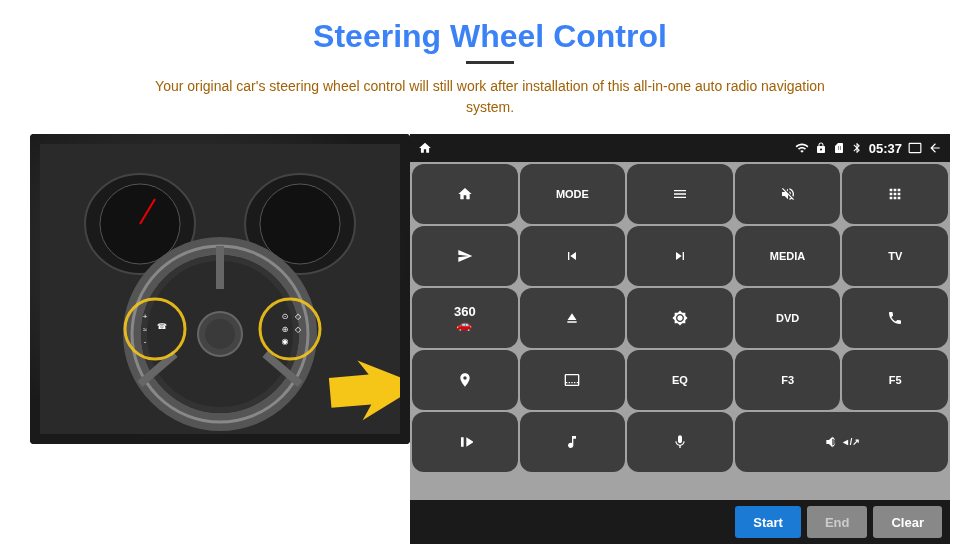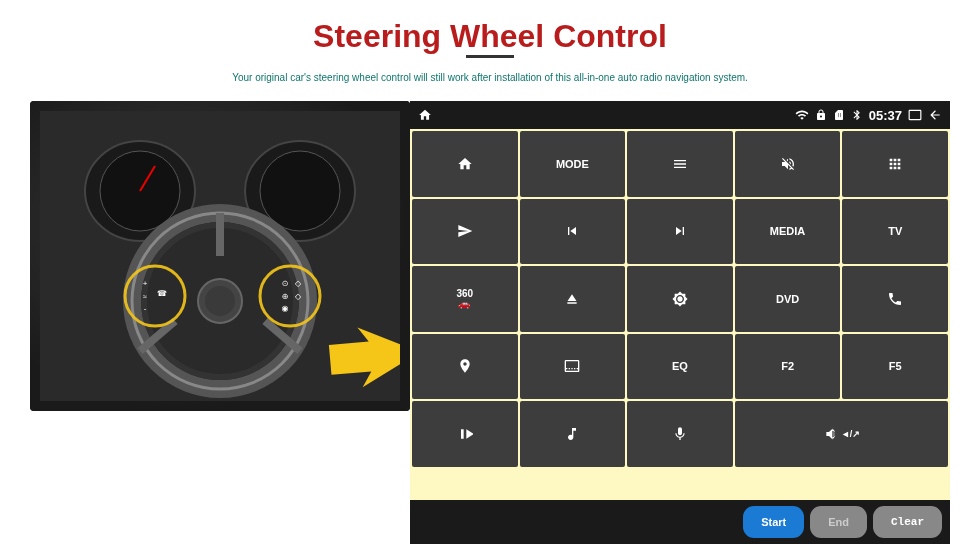--- a/index.html
+++ b/index.html
@@ -16,34 +16,35 @@
       height: 544px;
       display: flex;
       flex-direction: column;
       align-items: center;
       padding: 18px 30px 0;
     }
 
     .title {
       font-size: 32px;
       font-weight: 900;
-      color: #b91c1c;
+      color: #3b82f6;
       text-align: center;
+      margin-bottom: 6px;
     }
 
     .title-divider {
       width: 48px;
       height: 3px;
       background: #333;
       margin: 0 auto 12px;
     }
 
     .subtitle {
-      font-size: 10px;
-      color: #0f766e;
+      font-size: 14px;
+      color: #a16207;
       text-align: center;
       max-width: 700px;
       line-height: 1.5;
       margin-bottom: 16px;
     }
 
     .content-area {
       display: flex;
       width: 100%;
       gap: 0;
@@ -73,21 +74,21 @@
       position: absolute;
       top: 10px;
       left: 10px;
       width: 360px;
       height: 290px;
     }
 
     
     .control-panel {
       flex: 1;
-      background: #fef9c3;
+      background: #a3a3a3;
       display: flex;
       flex-direction: column;
     }
 
     
     .status-bar {
       background: #1a1a1a;
       height: 28px;
       display: flex;
       align-items: center;
@@ -121,21 +122,21 @@
       background: #3d3d3d;
       color: #fff;
       border: none;
       display: flex;
       align-items: center;
       justify-content: center;
       font-size: 11px;
       font-weight: bold;
       cursor: pointer;
       min-height: 36px;
-      border-radius: 2px;
+      border-radius: 12px;
       gap: 2px;
     }
 
     .ctrl-btn svg {
       width: 16px;
       height: 16px;
       fill: white;
     }
 
     
@@ -146,40 +147,39 @@
       align-items: center;
       justify-content: flex-end;
       padding: 0 8px;
       gap: 6px;
     }
 
     .action-btn {
       height: 32px;
       padding: 0 18px;
       border: none;
-      border-radius: 11px;
-      font-size: 11px;
+      border-radius: 3px;
+      font-size: 13px;
       font-weight: bold;
       cursor: pointer;
     }
 
     .btn-start {
       background: #1a7ad4;
       color: #fff;
     }
 
     .btn-end {
       background: #888;
       color: #ccc;
     }
 
     .btn-clear {
       background: #888;
       color: #fff;
-      font-family: Liberation Mono, monospace;
     }
 
     
     .span-2 {
       grid-column: span 2;
     }
   </style>
 </head>
 <body>
 
@@ -308,21 +308,21 @@
         </button>
         <button class="ctrl-btn">
           <svg viewBox="0 0 24 24">
               <path d="M6 18l8.5-6L6 6v12zM16 6v12h2V6h-2z"></path>
             </svg>
         </button>
         <button class="ctrl-btn">MEDIA</button>
         <button class="ctrl-btn">TV</button>
 
         <button class="ctrl-btn">
-          <span style="font-size:10px;line-height:1">360<br>🚗</span>
+          <span style="font-size:13px;line-height:1">360<br>🚗</span>
         </button>
         <button class="ctrl-btn">
           <svg viewBox="0 0 24 24">
               <path d="M5 17h14v2H5zm7-12L5.33 15h13.34z"></path>
             </svg>
         </button>
         <button class="ctrl-btn">
           <svg viewBox="0 0 24 24">
               <path d="M20 8.69V4h-4.69L12 .69 8.69 4H4v4.69L.69 12 4 15.31V20h4.69L12 23.31 15.31 20H20v-4.69L23.31 12 20 8.69zM12 18c-3.31 0-6-2.69-6-6s2.69-6 6-6 6 2.69 6 6-2.69 6-6 6zm0-10c-2.21 0-4 1.79-4 4s1.79 4 4 4 4-1.79 4-4-1.79-4-4-4z"></path>
             </svg>
@@ -339,21 +339,21 @@
               <path d="M12 2C8.13 2 5 5.13 5 9c0 5.25 7 13 7 13s7-7.75 7-13c0-3.87-3.13-7-7-7zm0 9.5c-1.38 0-2.5-1.12-2.5-2.5s1.12-2.5 2.5-2.5 2.5 1.12 2.5 2.5-1.12 2.5-2.5 2.5z"></path>
             </svg>
         </button>
         <button class="ctrl-btn">
           <svg viewBox="0 0 24 24">
               <path d="M21 3H3c-1.1 0-2 .9-2 2v14c0 1.1.9 2 2 2h18c1.1 0 2-.9 2-2V5c0-1.1-.9-2-2-2zm0 16H3V5h18v14zM7 15h2v2H7zm-4 0h2v2H3zm8 0h2v2h-2zm4 0h2v2h-2zm4 0h2v2h-2z"></path>
             </svg>
         </button>
         <button class="ctrl-btn">EQ</button>
 
-        <button class="ctrl-btn">F2</button>
+        <button class="ctrl-btn">F3</button>
         <button class="ctrl-btn">F5</button>
         <button class="ctrl-btn">
           <svg viewBox="0 0 24 24">
               <path d="M6 19h4V5H6v14zm8-14v14l11-7-11-7z"></path>
             </svg>
         </button>
 
         <button class="ctrl-btn">
           <svg viewBox="0 0 24 24">
               <path d="M12 3v10.55c-.59-.34-1.27-.55-2-.55-2.21 0-4 1.79-4 4s1.79 4 4 4 4-1.79 4-4V7h4V3h-6z"></path>

